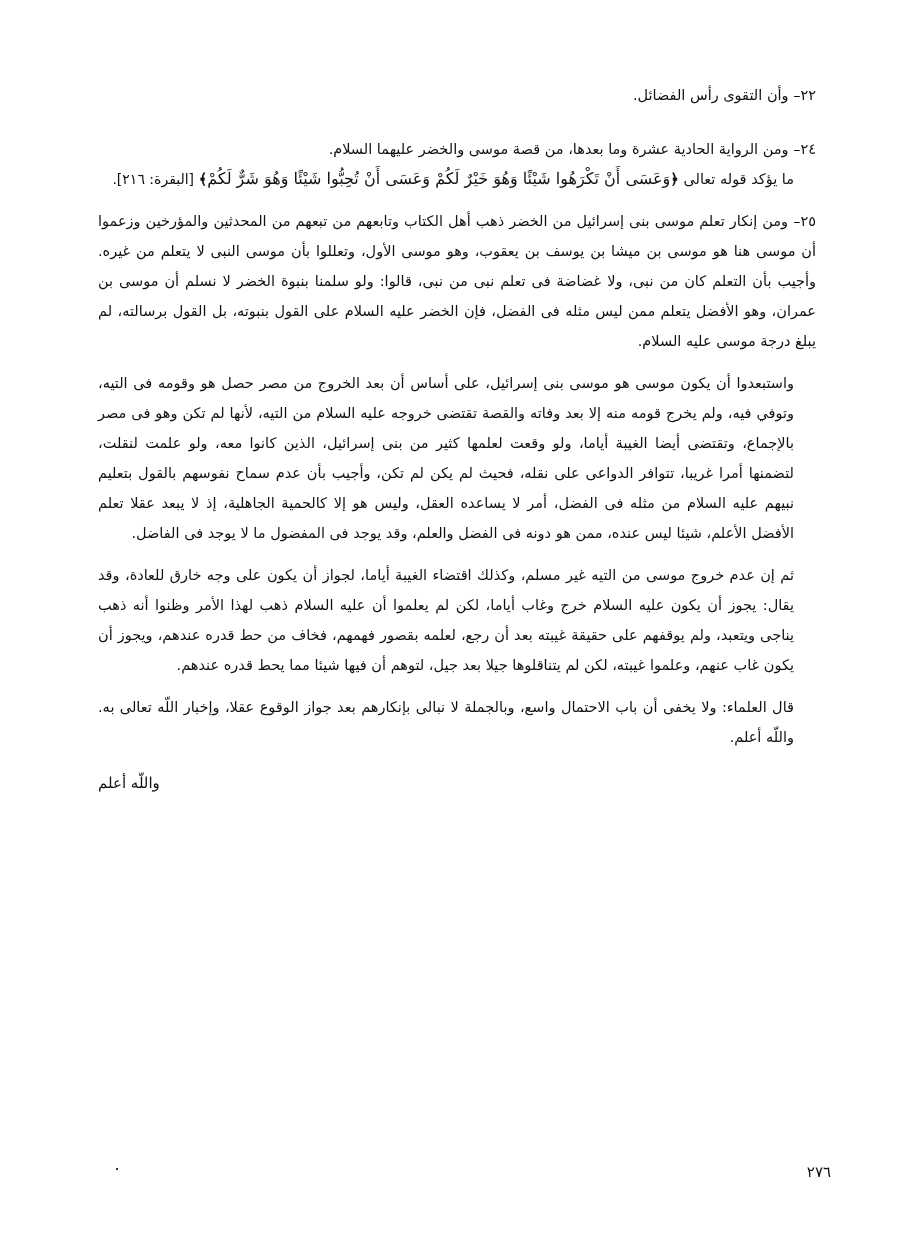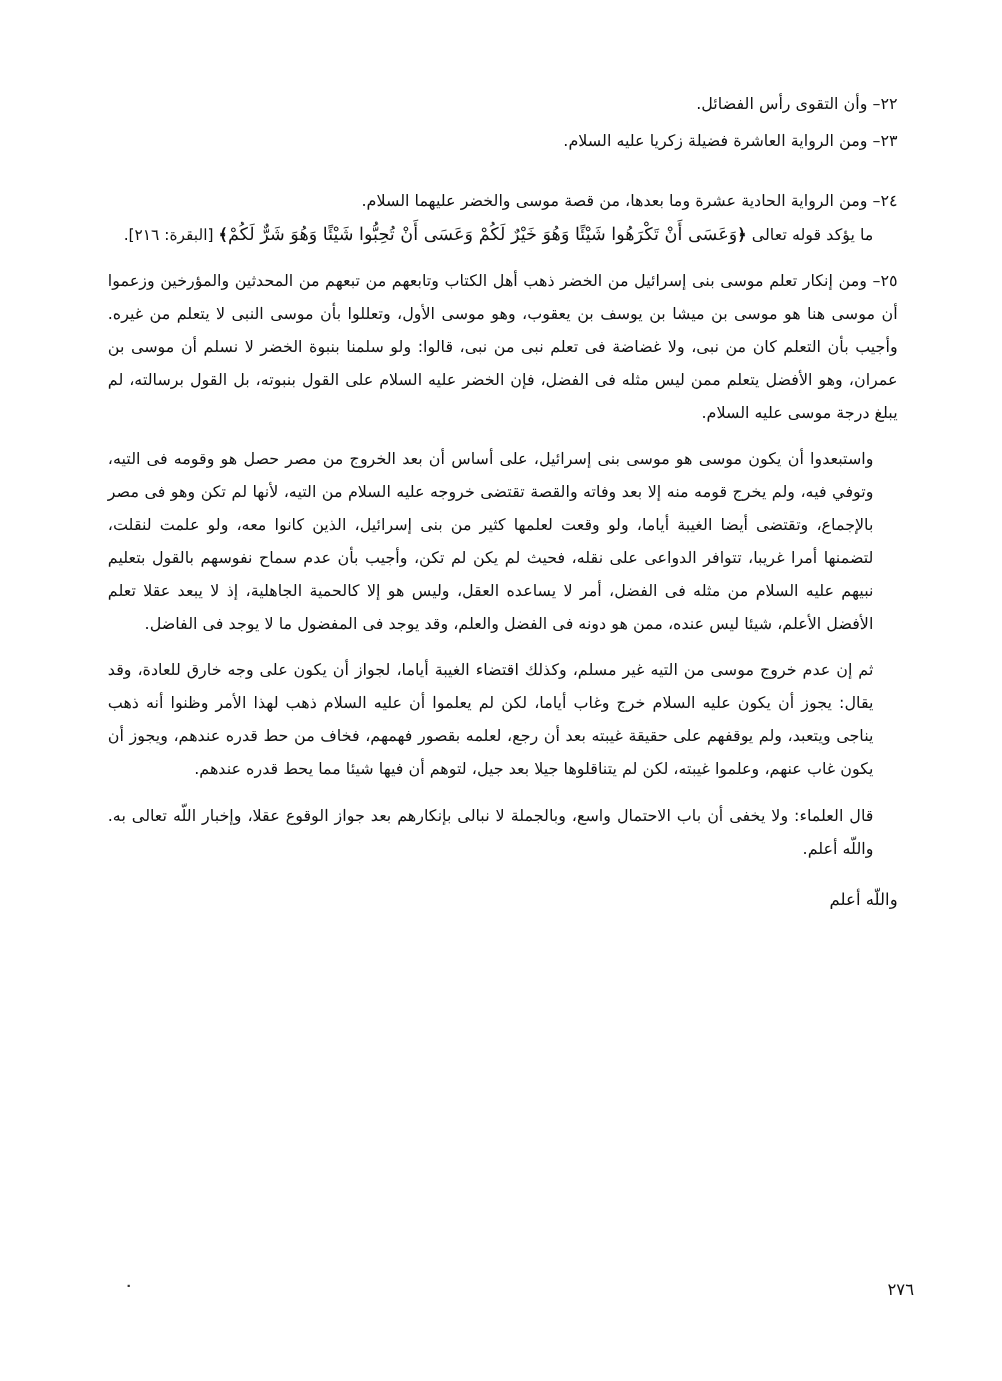--- a/index.html
+++ b/index.html
@@ -47,21 +47,21 @@
     font-size: 16px;
     font-family: "DejaVu Serif", serif;
   }
   .brace {
     font-weight: bold;
   }
   .ref {
     font-size: 14px;
   }
   .closing {
-    text-align: right;
+    text-align: left;
     font-size: 15px;
     margin-top: 22px;
     font-family: "DejaVu Serif", serif;
   }
   .page-number {
     position: absolute;
     top: 1163px;
     right: 80px;
     font-size: 15px;
     font-family: "DejaVu Sans", sans-serif;
@@ -78,23 +78,20 @@
 </style>
 </head>
 <body>
 
 <div class="page">
 
   <div class="line-item">
     <span class="num">٢٢</span><span>– </span><span>وأن التقوى رأس الفضائل.</span>
   </div>
 
-  <div class="line-item">
-    <span class="num">٢٣</span><span>– </span><span>ومن الرواية العاشرة فضيلة زكريا عليه السلام.</span>
-  </div>
 
   <div class="line-item" style="margin-bottom:4px;margin-top:32px;">
     <span class="num">٢٤</span><span>– </span><span>ومن الرواية الحادية عشرة وما بعدها، من قصة موسى والخضر عليهما السلام.</span>
   </div>
 
   <div class="para indent-block">
     <span>ما يؤكد قوله تعالى</span>
     <span class="brace">﴿</span><span class="quran">وَعَسَى أَنْ تَكْرَهُوا شَيْئًا وَهُوَ خَيْرٌ لَكُمْ وَعَسَى أَنْ تُحِبُّوا شَيْئًا وَهُوَ شَرٌّ لَكُمْ</span><span class="brace">﴾</span>
     <span class="ref">[البقرة: ٢١٦].</span>
   </div>

